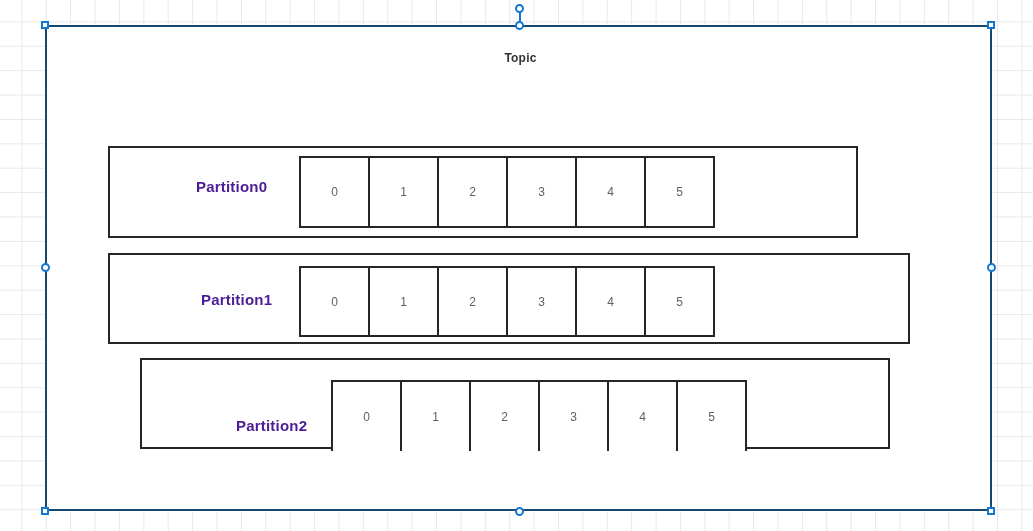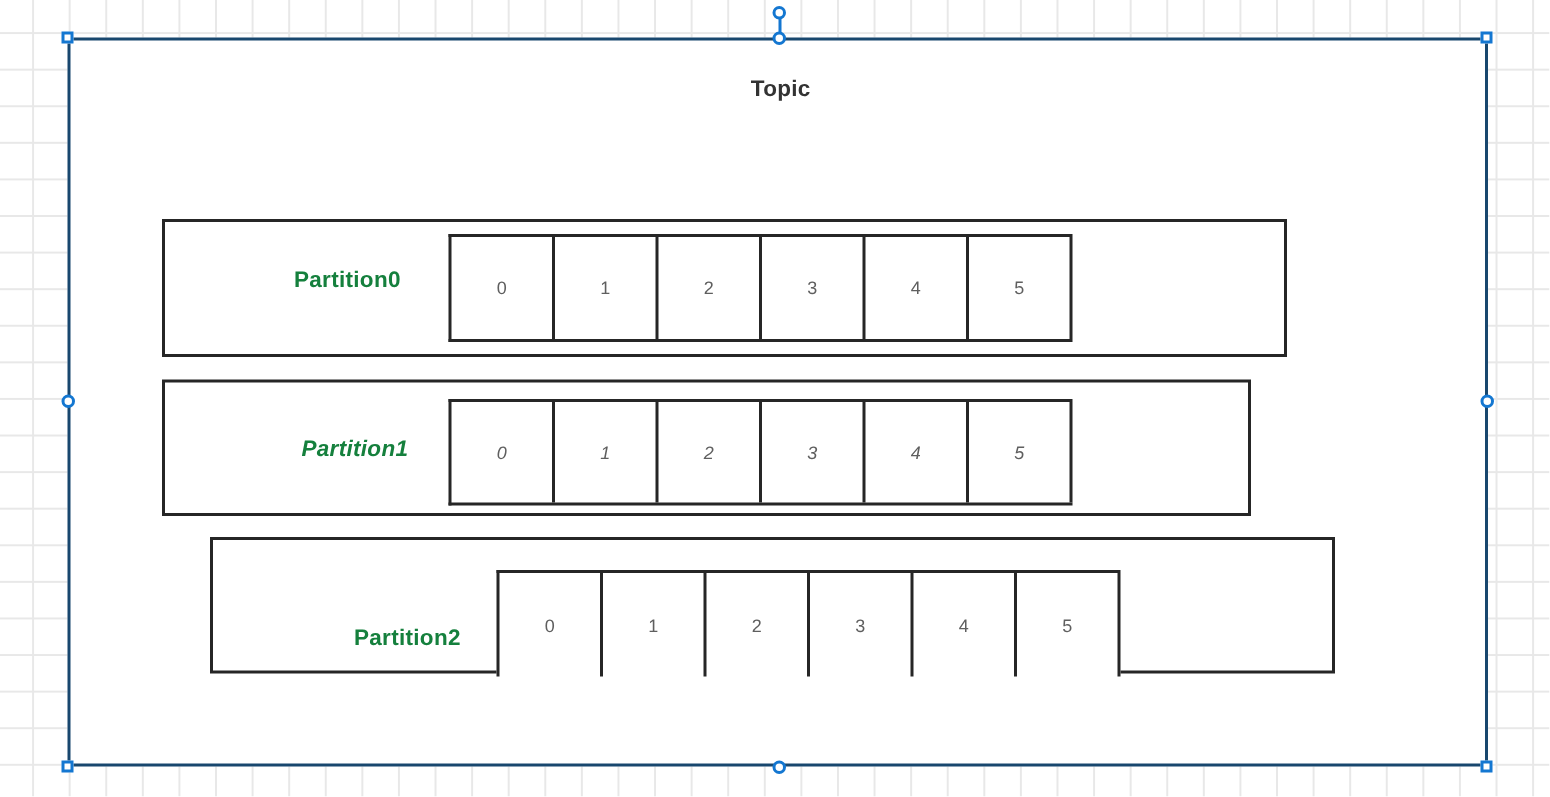--- a/index.html
+++ b/index.html
@@ -33,38 +33,38 @@
     background: #ffffff;
     border: 2px solid #18476e;
   }
 
   #topic-title {
     position: absolute;
     left: 0;
     top: 24px;
     width: 947px;
     text-align: center;
-    font-size: 15px;
+    font-size: 12px;
     font-weight: bold;
     color: #333333;
     letter-spacing: .2px;
   }
 
   
   .partition-row {
     position: absolute;
     background: #ffffff;
     border: 2px solid #262626;
   }
 
   .partition-label {
     position: absolute;
     font-size: 15px;
     font-weight: bold;
-    color: #15803d;
+    color: #4c1d95;
     white-space: nowrap;
     letter-spacing: .2px;
   }
 
   .offset-grid {
     position: absolute;
     display: flex;
     border: 2px solid #262626;
     border-right: none;
     background: #ffffff;
@@ -122,21 +122,21 @@
       <div class="offset-grid" style="left:189px; top:8px; height:72px;">
         <div class="offset-cell">0</div>
         <div class="offset-cell">1</div>
         <div class="offset-cell">2</div>
         <div class="offset-cell">3</div>
         <div class="offset-cell">4</div>
         <div class="offset-cell">5</div>
       </div>
     </div>
 
-    <div class="partition-row" style="left:61px; top:226px; width:726px; height:91px;font-style:italic;">
+    <div class="partition-row" style="left:61px; top:226px; width:802px; height:91px;">
       <div class="partition-label" style="left:91px; top:36px;">Partition1</div>
       <div class="offset-grid" style="left:189px; top:11px; height:71px;">
         <div class="offset-cell">0</div>
         <div class="offset-cell">1</div>
         <div class="offset-cell">2</div>
         <div class="offset-cell">3</div>
         <div class="offset-cell">4</div>
         <div class="offset-cell">5</div>
       </div>
     </div>

